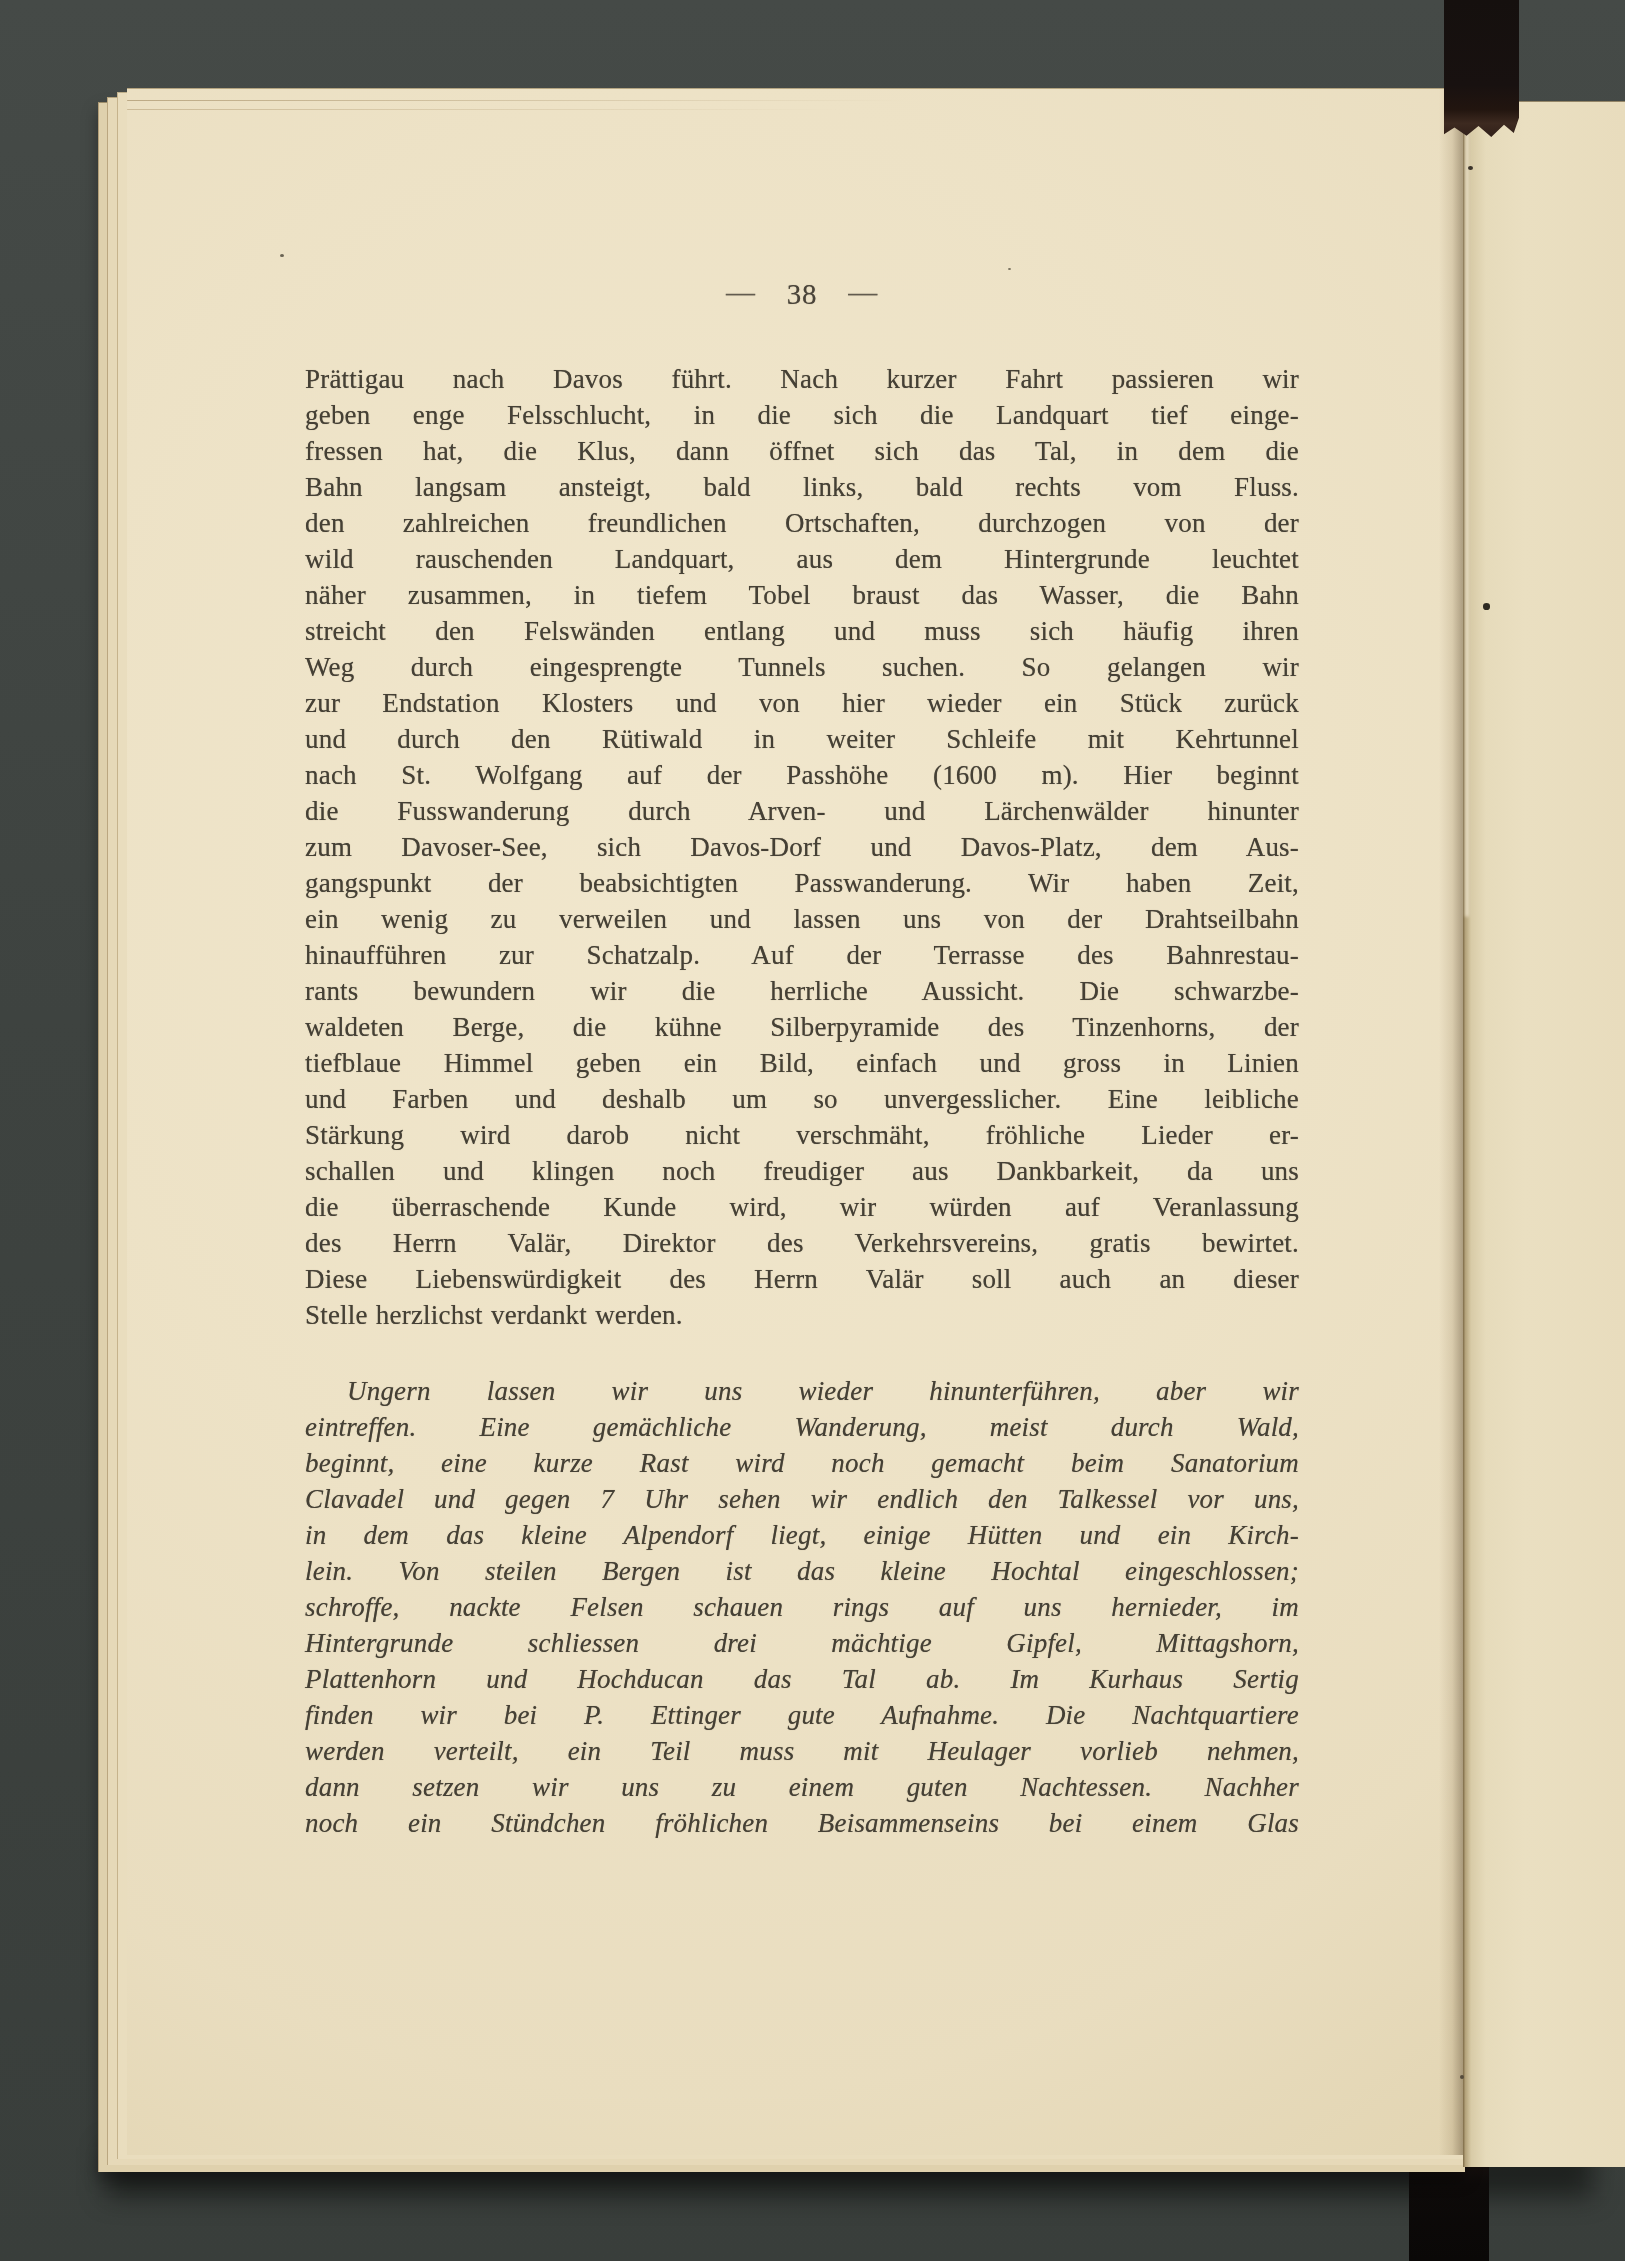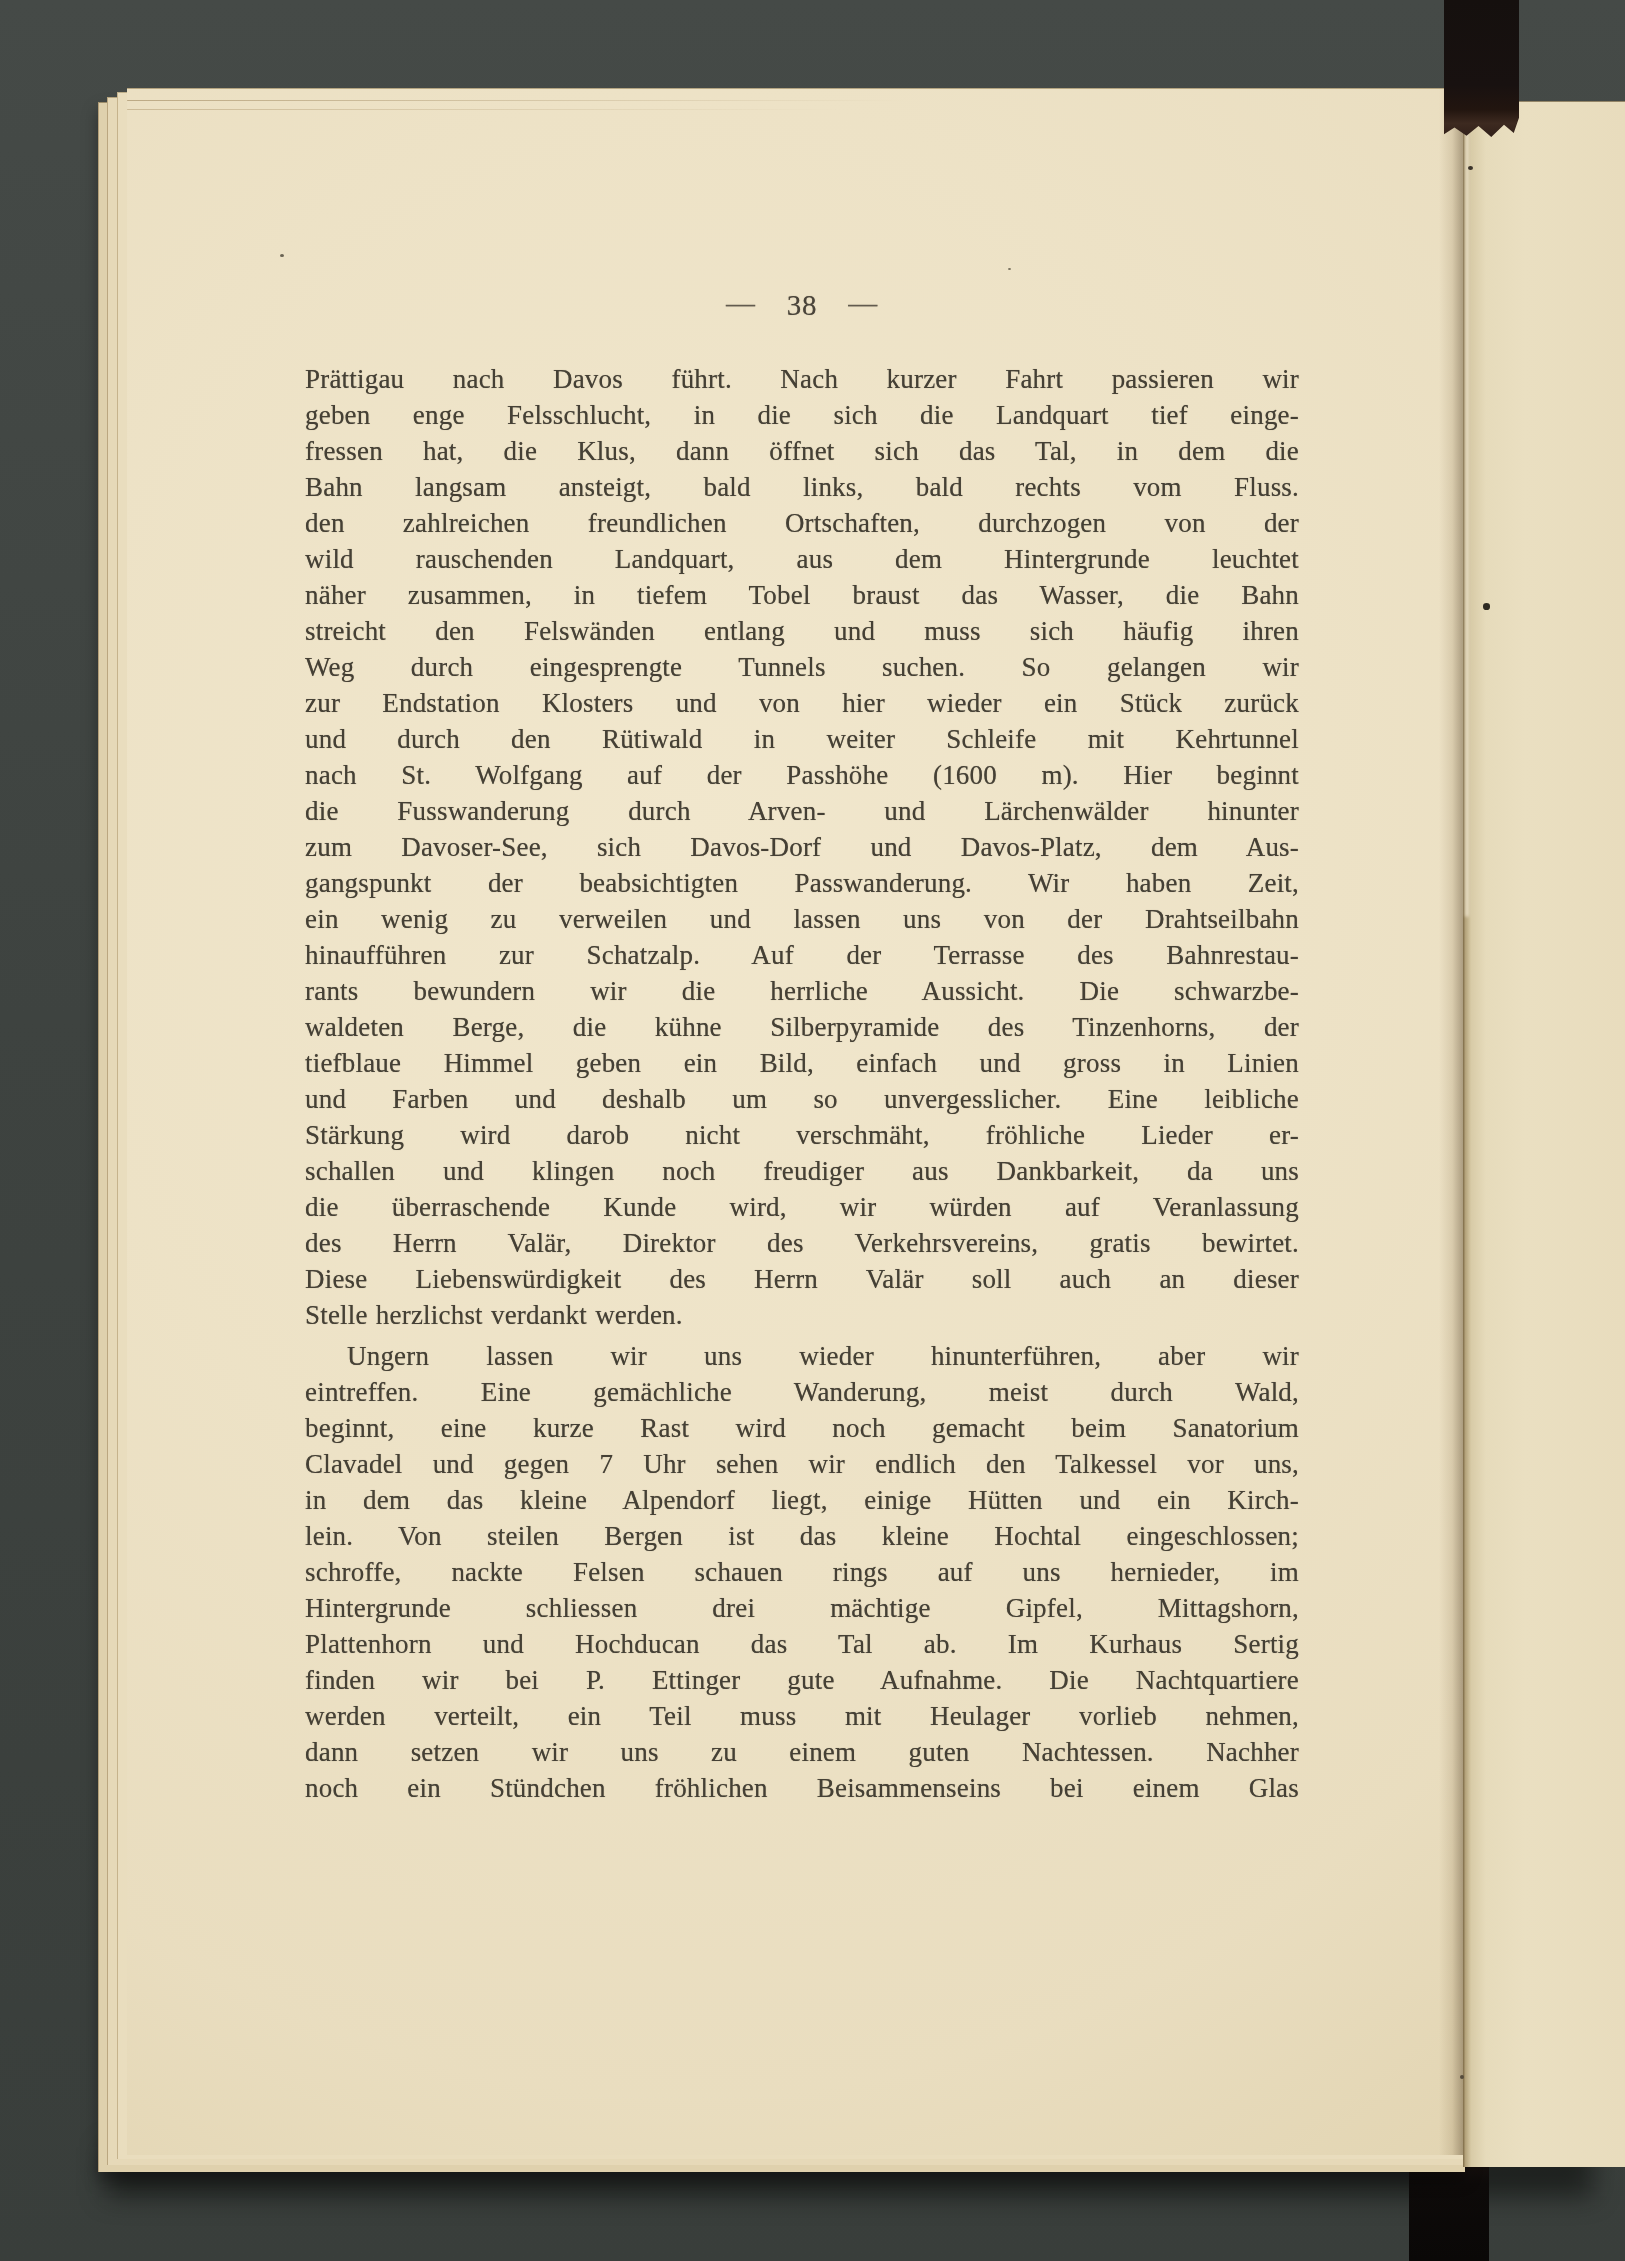--- a/index.html
+++ b/index.html
@@ -60,30 +60,30 @@
   
   .ribbon-top{
     position:absolute;left:1444px;top:0;width:75px;height:137px;
     background:linear-gradient(180deg,#15100e 0%,#181110 62%,#22150f 80%,#3d2a20 90%,#31201a 100%);
     clip-path:polygon(0 0,100% 0,100% 86%,93% 97%,80% 91%,63% 100%,46% 92%,30% 99%,14% 93%,0 98%);
   }
   
   .page-number{
     position:absolute;left:178px;top:189px;width:994px;
     text-align:center;color:#4a443a;font-size:29px;line-height:33px;
-    letter-spacing:0.8px;text-shadow:0 0 0.8px rgba(70,62,48,0.55);margin-top:11px;
+    letter-spacing:0.8px;text-shadow:0 0 0.8px rgba(70,62,48,0.55);
   }
   .page-number .dash{display:inline-block;margin:0 31px;transform:translateY(-2.4px);opacity:0.85;}
   .text-block{
     position:absolute;left:178px;top:272px;width:994px;
     color:#454035;font-size:27px;line-height:36px;
     word-spacing:1.2px;letter-spacing:0.2px;
     text-shadow:0 0 0.7px rgba(64,58,46,0.6);
   }
-  .para + .para{margin-top:5px;}
+  .para + .para{margin-top:40px;font-style:italic;}
   .line{text-align:justify;text-align-last:justify;text-justify:inter-word;}
   .line.no-just{text-align-last:auto;}
   .line.indent{text-indent:42px;}
   
   .speck{position:absolute;border-radius:50%;}
   .s1{left:280px;top:254px;width:4.1px;height:3.3px;background:#6b6454;}
   .s2{left:1008px;top:268px;width:3.3px;height:2.4px;background:#7a7361;}
   .s3{left:1483px;top:603px;width:7.3px;height:6.5px;background:#2e2a22;}
   .s4{left:1468px;top:166px;width:4.9px;height:4.1px;background:#3a332a;}
   .s5{left:1460px;top:2075px;width:4.1px;height:4.1px;background:#554c3c;}

